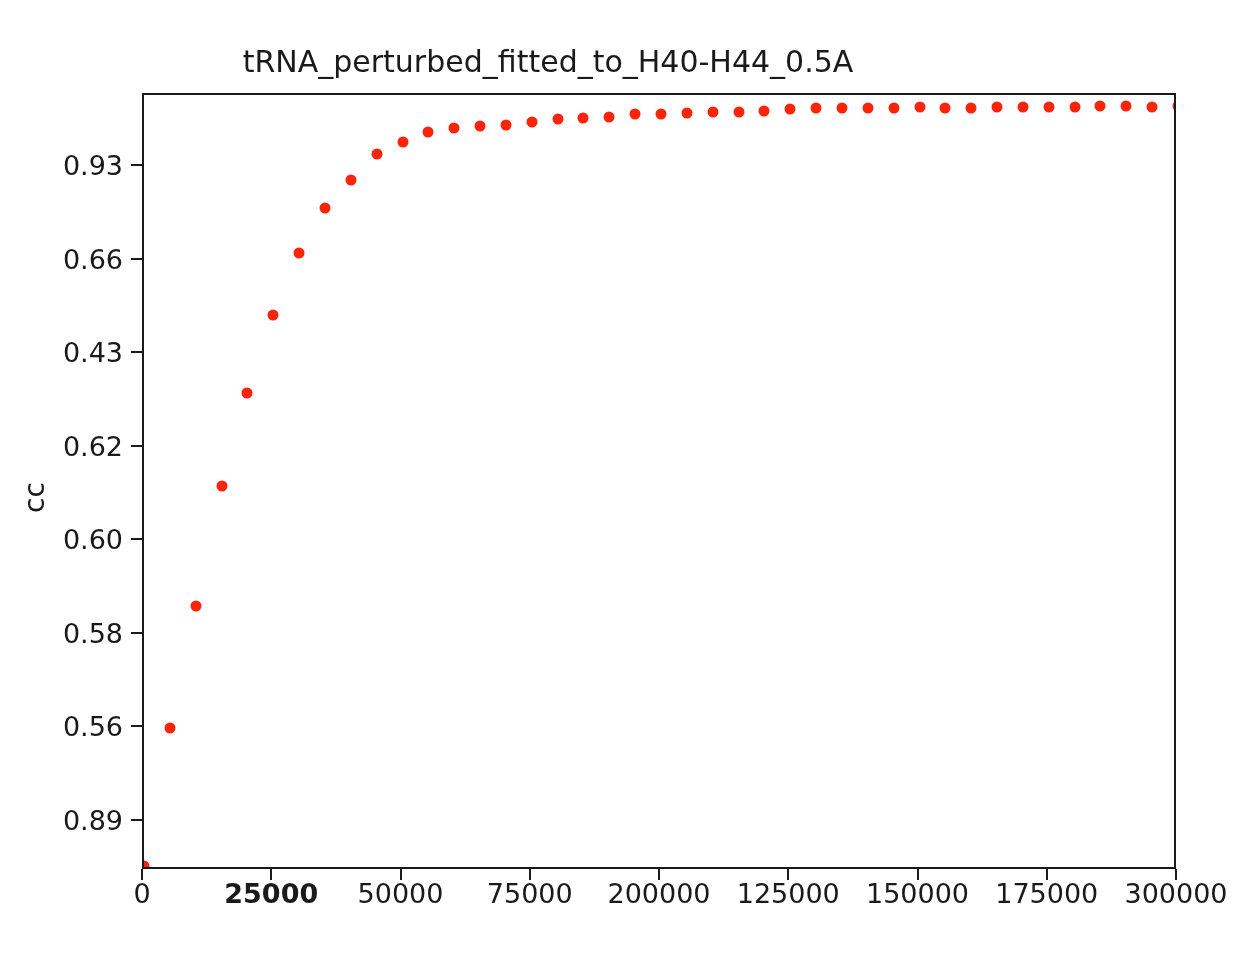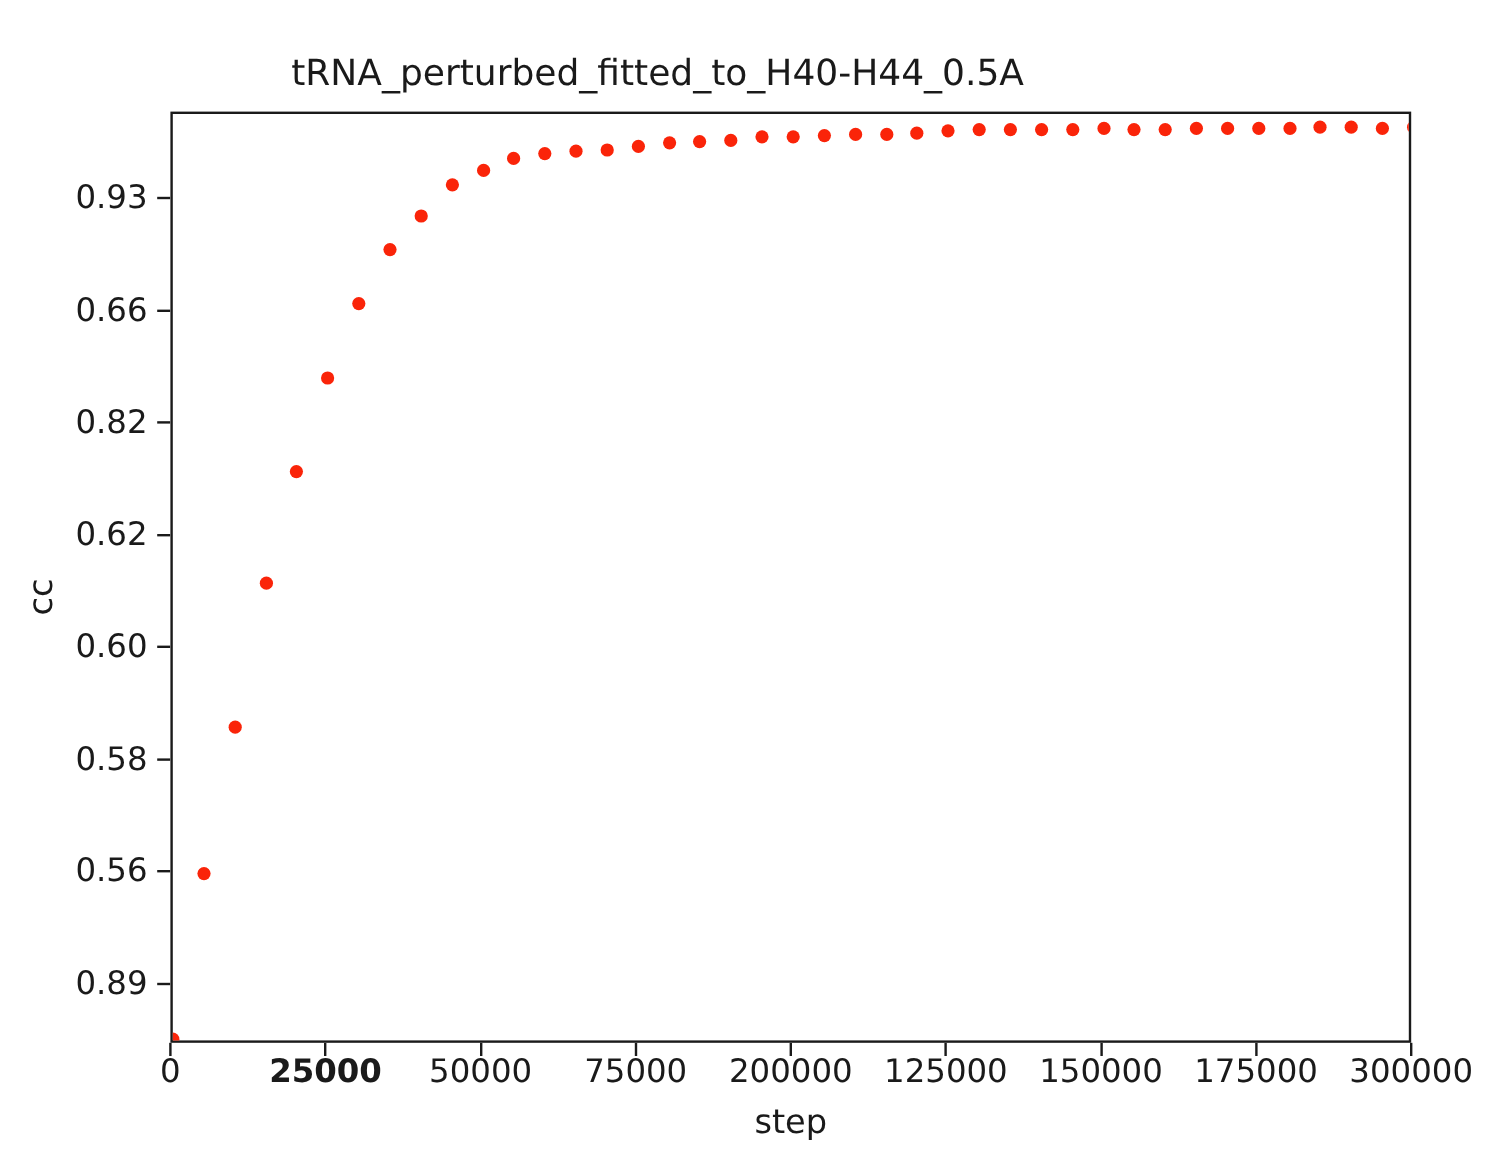--- a/index.html
+++ b/index.html
@@ -114,21 +114,21 @@
 <div id="figure">
 
   <div id="chart-title">tRNA_perturbed_fitted_to_H40-H44_0.5A</div>
 
   <div id="ytick-labels-host">
       <div class="ytick-label" style="right: 1123px; top: 819.916px;">0.89</div>
       <div class="ytick-label" style="right: 1123px; top: 726.422px;">0.56</div>
       <div class="ytick-label" style="right: 1123px; top: 632.928px;">0.58</div>
       <div class="ytick-label" style="right: 1123px; top: 539.434px;">0.60</div>
       <div class="ytick-label" style="right: 1123px; top: 445.94px;">0.62</div>
-      <div class="ytick-label" style="right: 1123px; top: 352.446px;">0.82</div>
+      <div class="ytick-label" style="right: 1123px; top: 352.446px;">0.43</div>
       <div class="ytick-label" style="right: 1123px; top: 258.952px;">0.66</div>
       <div class="ytick-label" style="right: 1123px; top: 165.458px;">0.93</div>
     </div>
   <div id="ytick-marks-host">
       <div class="ytick-mark" style="top: 819.916px;"></div>
       <div class="ytick-mark" style="top: 726.422px;"></div>
       <div class="ytick-mark" style="top: 632.928px;"></div>
       <div class="ytick-mark" style="top: 539.434px;"></div>
       <div class="ytick-mark" style="top: 445.94px;"></div>
       <div class="ytick-mark" style="top: 352.446px;"></div>
@@ -197,16 +197,15 @@
         <div class="dot" style="background: rgb(250, 36, 9); left: 878.9px; top: 11.6867px;"></div>
         <div class="dot" style="background: rgb(250, 36, 9); left: 904.75px; top: 11.6867px;"></div>
         <div class="dot" style="background: rgb(250, 36, 9); left: 930.6px; top: 11.6867px;"></div>
         <div class="dot" style="background: rgb(250, 36, 9); left: 956.45px; top: 11.2193px;"></div>
         <div class="dot" style="background: rgb(250, 36, 9); left: 982.3px; top: 11.2193px;"></div>
         <div class="dot" style="background: rgb(250, 36, 9); left: 1008.15px; top: 11.6867px;"></div>
         <div class="dot" style="background: rgb(250, 36, 9); left: 1034px; top: 11.2193px;"></div>
       </div>
   </div>
 
-  <div id="xlabel">step</div>
   <div id="ylabel">cc</div>
 
 </div>
 
 </body></html>

